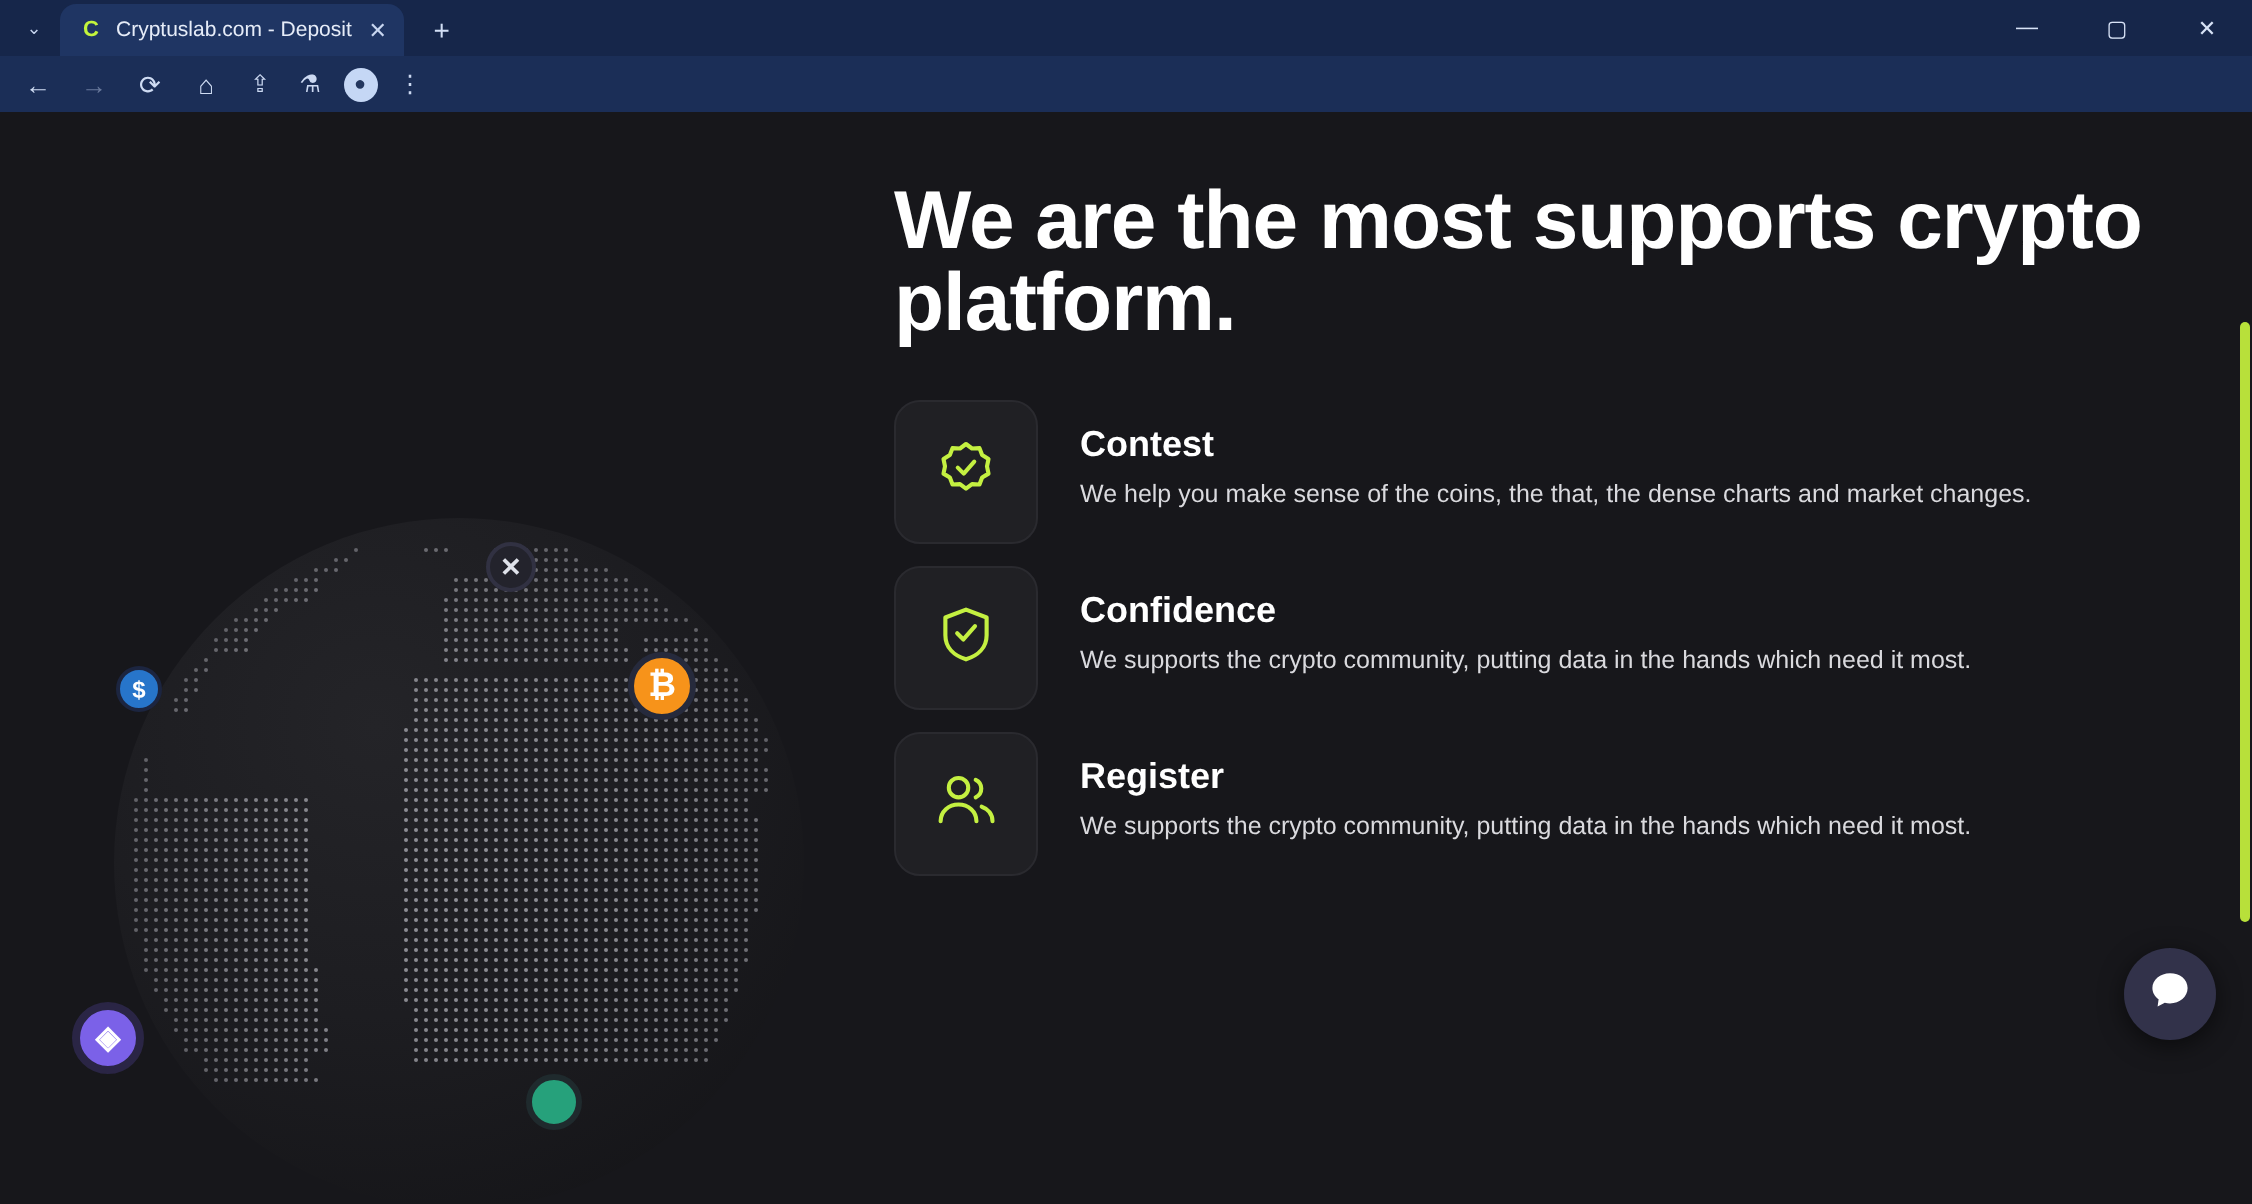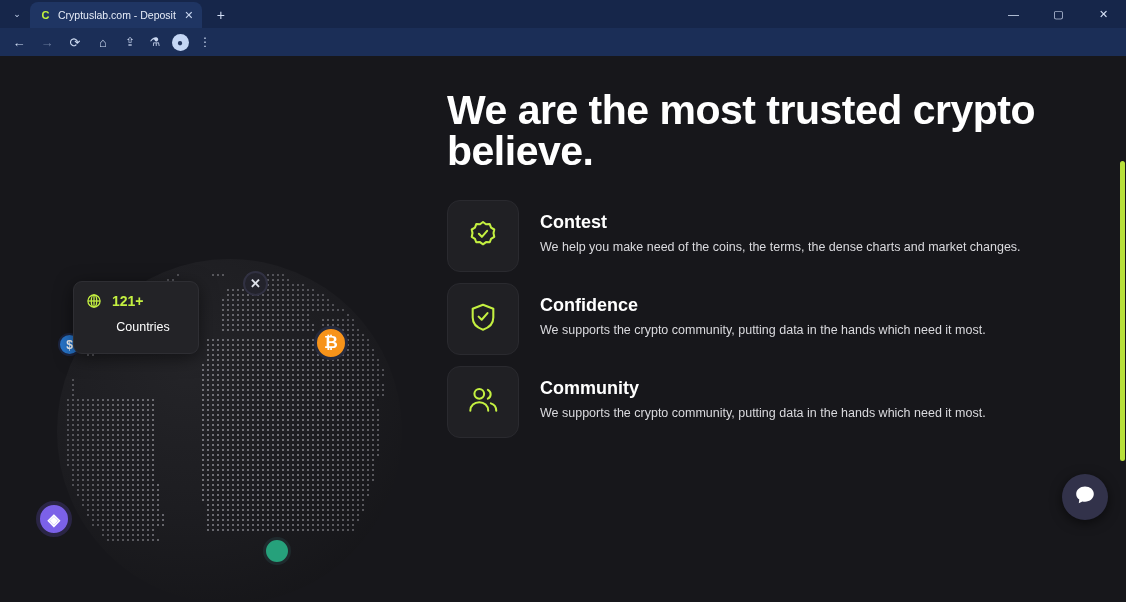--- a/index.html
+++ b/index.html
@@ -2344,68 +2344,54 @@
               <span style="left: 75px; top: 280px; opacity: 0.75;"></span>
               <span style="left: 80px; top: 280px; opacity: 0.76;"></span>
               <span style="left: 85px; top: 280px; opacity: 0.78;"></span>
               <span style="left: 90px; top: 280px; opacity: 0.79;"></span>
               <span style="left: 95px; top: 280px; opacity: 0.8;"></span>
               <span style="left: 100px; top: 280px; opacity: 0.81;"></span>
             </div>
         </div>
       </div>
 
-      <div class="tooltip">
-        <div class="tt-row">
-          <span class="tt-globe">
-            <svg width="16" height="16" viewBox="0 0 20 20" fill="none" stroke="#c4f041" stroke-width="1.6">
-              <circle cx="10" cy="10" r="7.6"></circle>
-              <ellipse cx="10" cy="10" rx="3.4" ry="7.6"></ellipse>
-              <line x1="2.4" y1="10" x2="17.6" y2="10"></line>
-              <line x1="10" y1="2.4" x2="10" y2="17.6"></line>
-            </svg>
-          </span>
-          <span class="tt-num">121+</span>
-        </div>
-        <div class="tt-label">Countries</div>
-      </div>
 
       <div class="coin coin-btc">
         <span class="inner">₿</span>
       </div>
       <div class="coin coin-usd">
         <span class="inner">$</span>
       </div>
       <div class="coin coin-eth">
         <span class="inner">◈</span>
       </div>
       <div class="coin coin-usdt">
         
       </div>
       <div class="coin coin-xrp">
         <span class="inner">✕</span>
       </div>
 
       <div class="herotext">
-        <div class="h1">We are the most trusted crypto believe.</div>
+        <div class="h1">We are the most supports crypto platform.</div>
 
         <div class="features">
 
           <div class="feature">
             <div class="ftile">
               <span>
                 <svg width="30" height="30" viewBox="0 0 32 32" fill="none" stroke="#c4f041" stroke-width="2.2" stroke-linecap="round" stroke-linejoin="round">
                   <path d="M16 3.2 19.2 5.6 23.2 5.4 24.6 9.1 28 11.2 27.2 15.1 28 19 24.6 21.1 23.2 24.8 19.2 24.6 16 27 12.8 24.6 8.8 24.8 7.4 21.1 4 19 4.8 15.1 4 11.2 7.4 9.1 8.8 5.4 12.8 5.6Z"></path>
                   <polyline points="11.6,15.8 14.8,19 20.4,12.6"></polyline>
                 </svg>
               </span>
             </div>
             <div class="ftext">
               <div class="ftitle">Contest</div>
-              <div class="fdesc">We help you make need of the coins, the terms, the dense charts and market changes.</div>
+              <div class="fdesc">We help you make sense of the coins, the that, the dense charts and market changes.</div>
             </div>
           </div>
 
           <div class="feature">
             <div class="ftile">
               <span>
                 <svg width="28" height="30" viewBox="0 0 28 32" fill="none" stroke="#c4f041" stroke-width="2.2" stroke-linecap="round" stroke-linejoin="round">
                   <path d="M14 3 25 7.2v9.4c0 6.6-4.6 10.9-11 12.9-6.4-2-11-6.3-11-12.9V7.2Z"></path>
                   <polyline points="9.3,15.6 12.6,18.9 18.8,11.8"></polyline>
                 </svg>
@@ -2422,21 +2408,21 @@
               <span>
                 <svg width="32" height="28" viewBox="0 0 34 30" fill="none" stroke="#c4f041" stroke-width="2.2" stroke-linecap="round" stroke-linejoin="round">
                   <circle cx="13" cy="8.4" r="5.2"></circle>
                   <path d="M3.4 26.4c0-5.3 4.3-9 9.6-9s9.6 3.7 9.6 9"></path>
                   <path d="M22.2 4.2a5.2 5.2 0 0 1 0 9.4"></path>
                   <path d="M25.4 18.6c3.6 1.2 5.8 4.2 5.8 7.8"></path>
                 </svg>
               </span>
             </div>
             <div class="ftext">
-              <div class="ftitle">Community</div>
+              <div class="ftitle">Register</div>
               <div class="fdesc">We supports the crypto community, putting data in the hands which need it most.</div>
             </div>
           </div>
 
         </div>
       </div>
 
       <div class="chatbtn">
         <span>
           <svg width="24" height="24" viewBox="0 0 24 24" fill="#ffffff">

